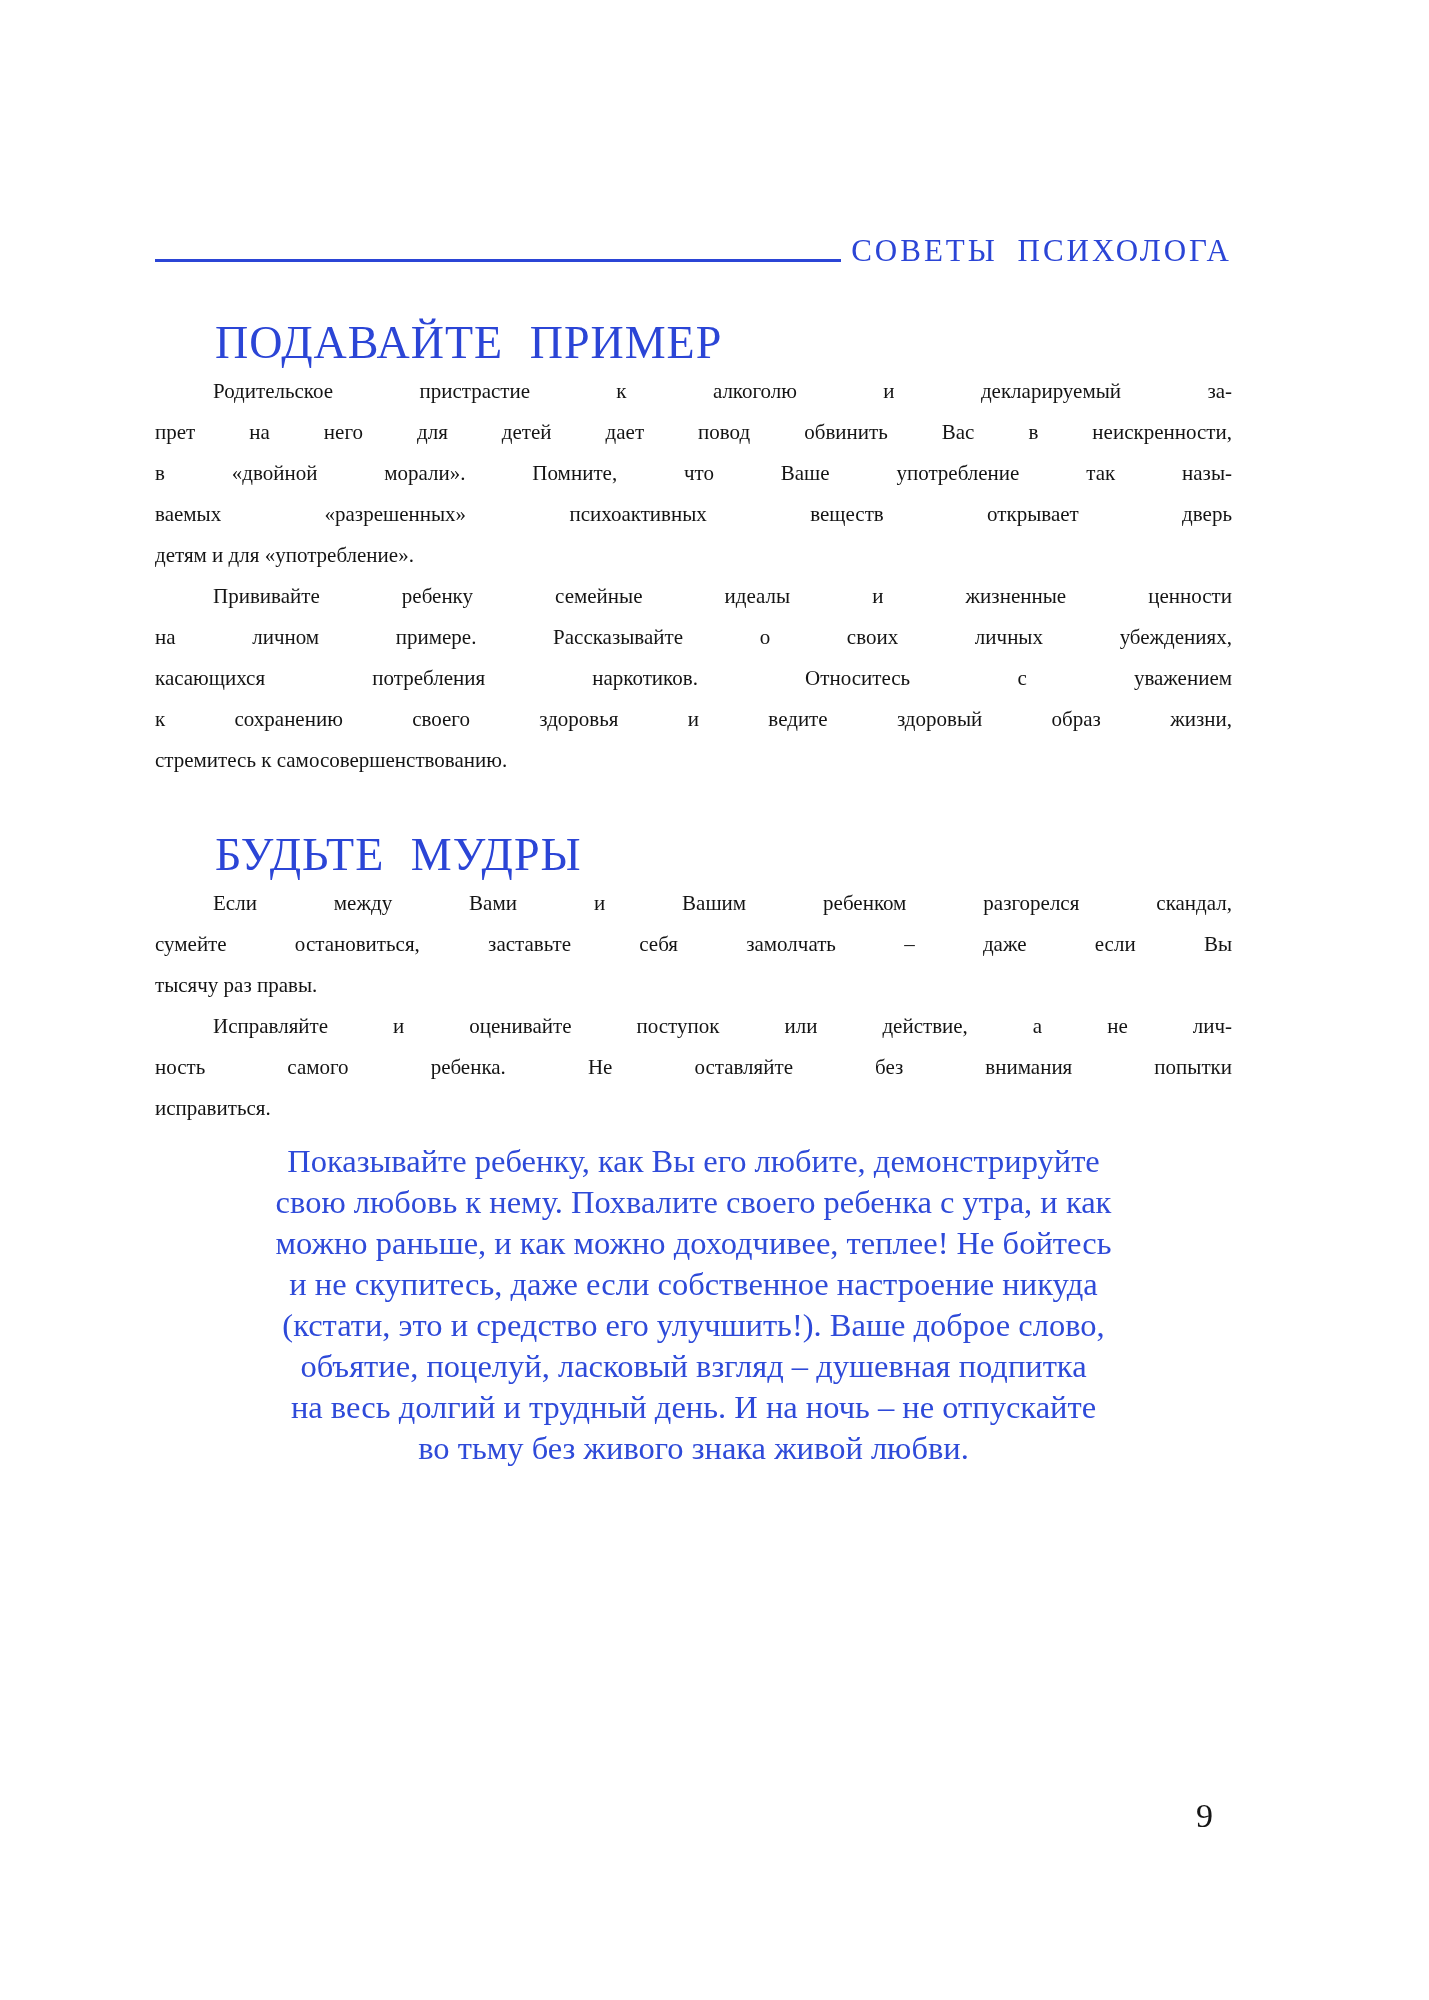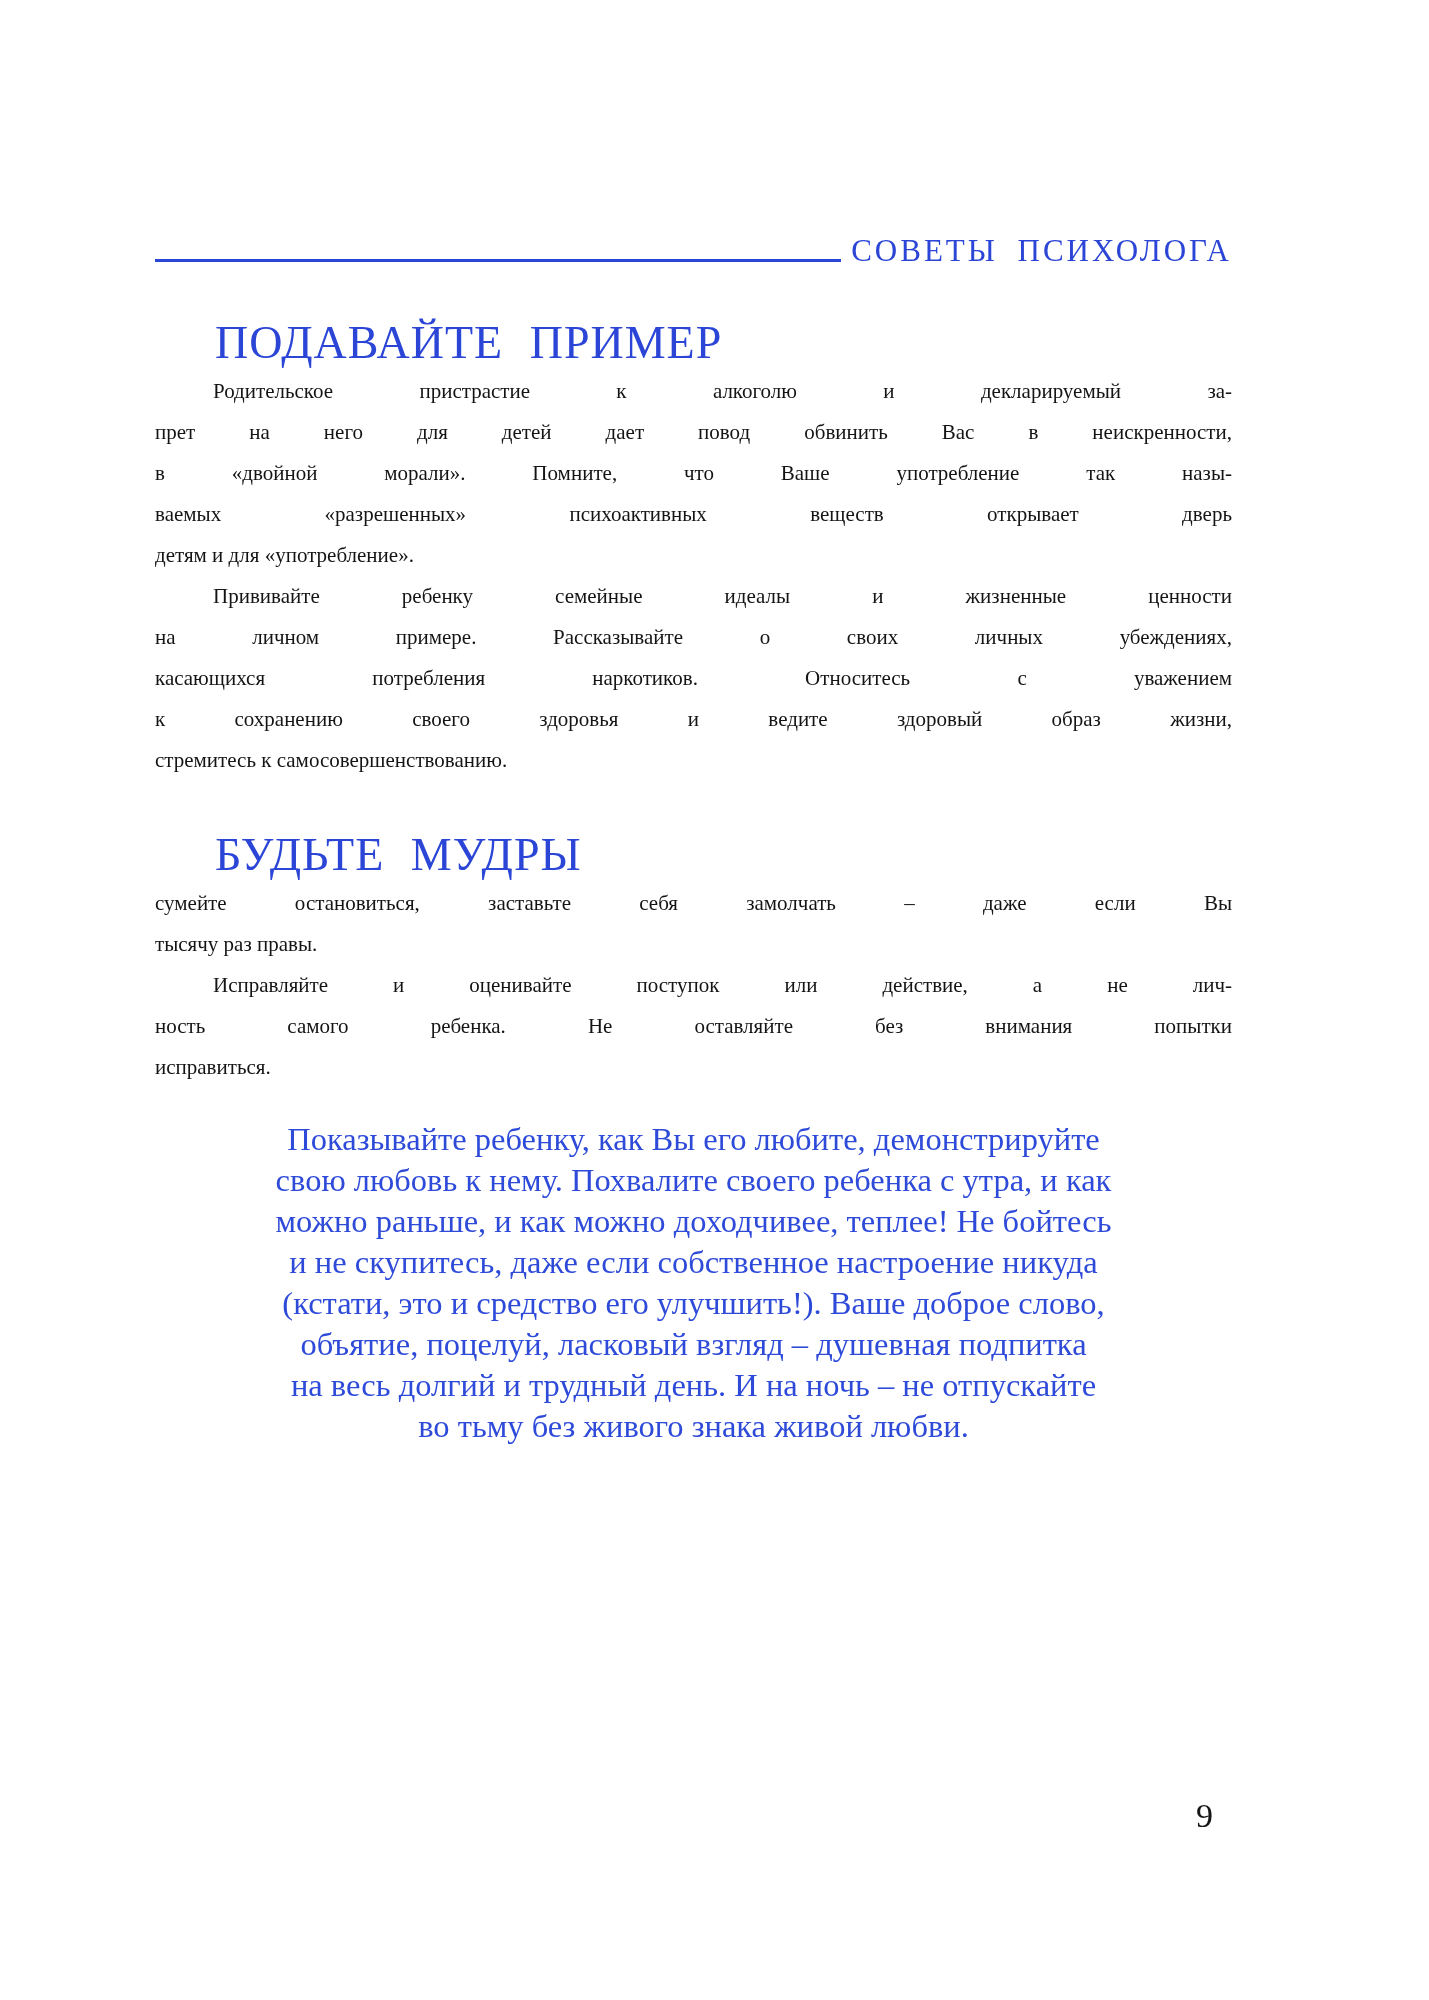--- a/index.html
+++ b/index.html
@@ -41,21 +41,21 @@
     font-size: 46px; line-height: 44px; font-weight: normal;
     letter-spacing: 1px; word-spacing: 14px;
     margin: 52px 0 6px 60px;
   }
   .section-heading.second { }
   .paragraph { font-size: 21px; line-height: 41px; }
   .line { text-align: justify; text-align-last: justify; }
   .line.first { padding-left: 58px; }
   .line.last { text-align-last: left; }
   .quote {
-    margin-top: 31px;
+    margin-top: 12px;
     color: var(--quote-blue);
     font-size: 32.5px; line-height: 41px;
     text-align: center;
     padding: 0 22px;
   }
   .page-number {
     position: absolute;
     left: 1196px; top: 1796px;
     font-size: 34px; line-height: 40px;
     color: #161616;
@@ -85,20 +85,21 @@
       <div class="line first">Прививайте ребенку семейные идеалы и жизненные ценности</div>
       <div class="line">на личном примере. Рассказывайте о своих личных убеждениях,</div>
       <div class="line">касающихся потребления наркотиков. Относитесь с уважением</div>
       <div class="line">к сохранению своего здоровья и ведите здоровый образ жизни,</div>
       <div class="line last">стремитесь к самосовершенствованию.</div>
     </div>
 
   <h2 class="section-heading second">БУДЬТЕ МУДРЫ</h2>
 
   <div class="paragraph">
+      <div class="line first">Если между Вами и Вашим ребенком разгорелся скандал,</div>
       <div class="line">сумейте остановиться, заставьте себя замолчать – даже если Вы</div>
       <div class="line last">тысячу раз правы.</div>
     </div>
 
 
   <div class="paragraph">
       <div class="line first">Исправляйте и оценивайте поступок или действие, а не лич-</div>
       <div class="line">ность самого ребенка. Не оставляйте без внимания попытки</div>
       <div class="line last">исправиться.</div>
     </div>

